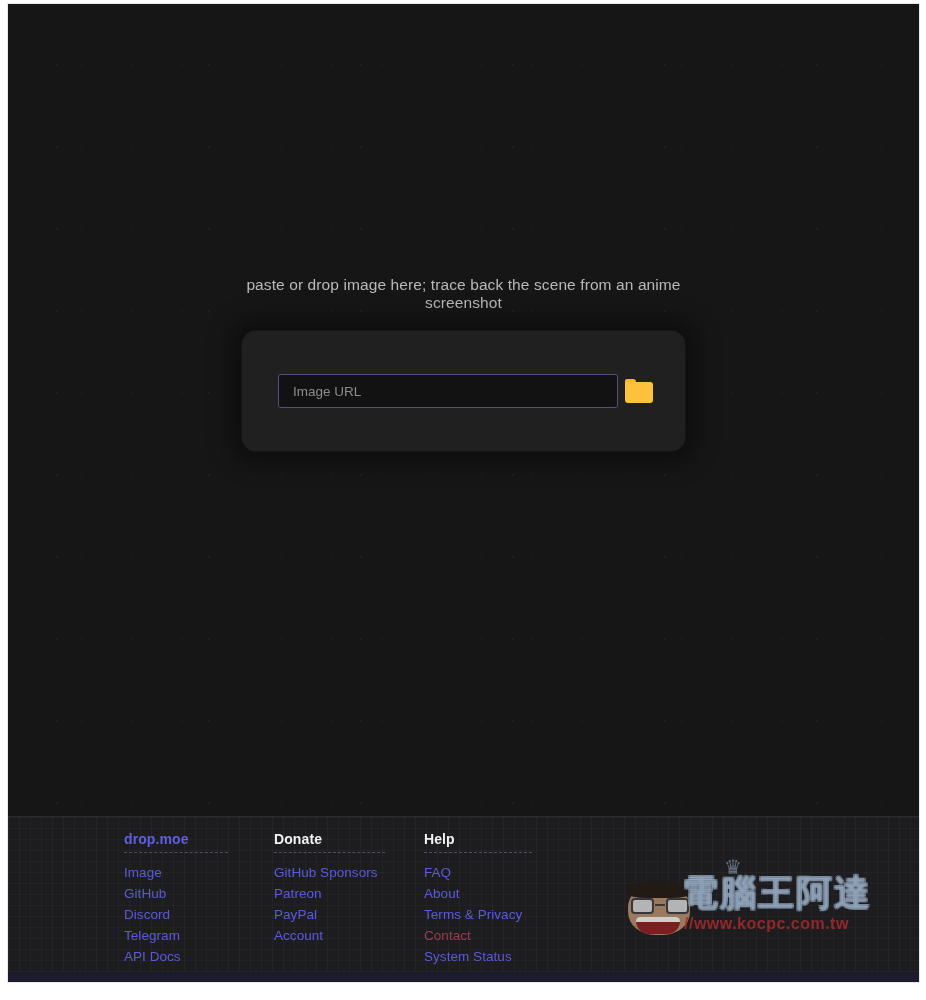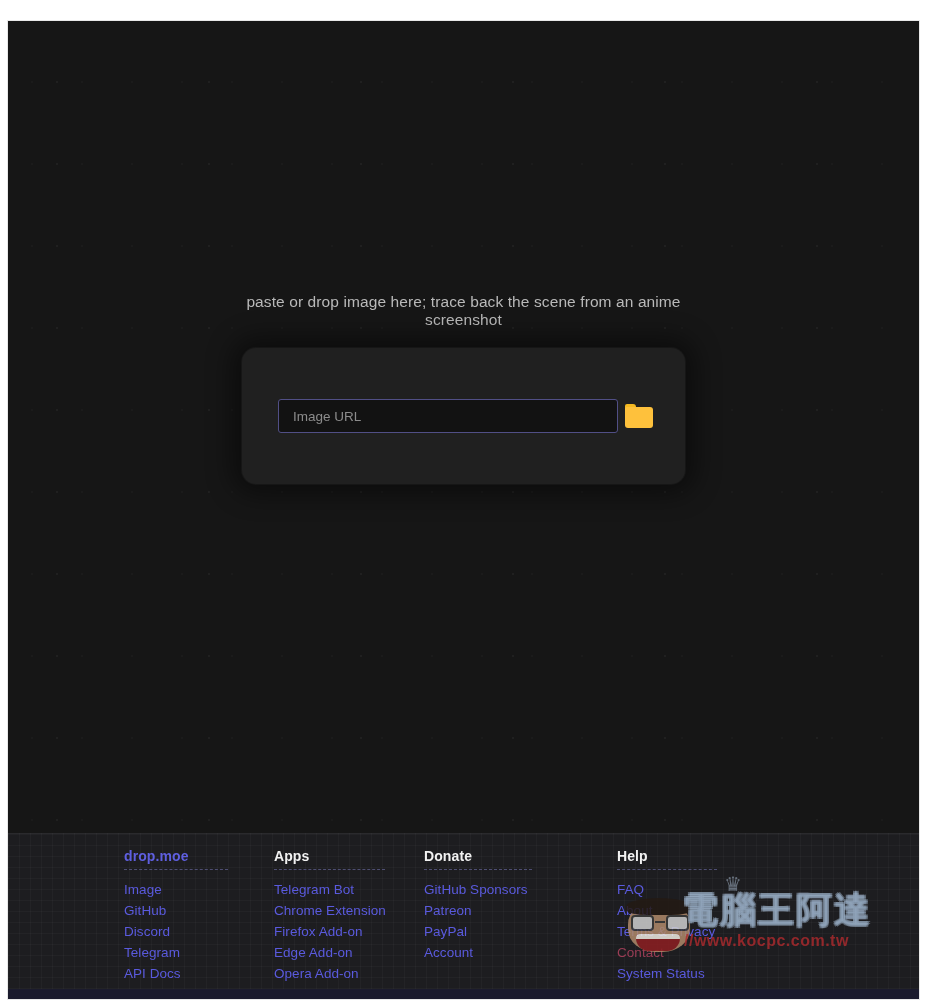--- a/index.html
+++ b/index.html
@@ -10,21 +10,21 @@
     width: 926px;
     height: 1000px;
     overflow: hidden;
     font-family: "Liberation Sans", sans-serif;
   }
 
   
   #page-frame {
     position: absolute;
     left: 8px;
-    top: 21px;
+    top: 4px;
     width: 911px;
     height: 978px;
     background: #151515;
     overflow: hidden;
     box-shadow: 0 0 0 1px #e8e8e8;
   }
 
   
   #canvas {
     position: absolute;
@@ -54,21 +54,21 @@
     line-height: 17.5px;
     letter-spacing: 0.1px;
     width: 440px;
     margin: 0 auto 20px auto;
     font-weight: 400;
   }
 
   #dropzone {
     position: relative;
     width: 443px;
-    height: 136px;
+    height: 120px;
     margin: 0 auto;
     border-radius: 14px;
     background: #202020;
     box-shadow:
       0 0 0 1px rgba(255,255,255,0.035),
       0 0 26px 10px rgba(0,0,0,0.45);
     display: flex;
     align-items: center;
     justify-content: center;
   }
@@ -318,28 +318,20 @@
 
         <div class="fcol">
           <div class="fcol-head link-head">drop.moe</div>
           <a class="flink" href="#">Image</a>
           <a class="flink" href="#">GitHub</a>
           <a class="flink" href="#">Discord</a>
           <a class="flink" href="#">Telegram</a>
           <a class="flink" href="#">API Docs</a>
         </div>
 
-        <div class="fcol">
-          <div class="fcol-head">Apps</div>
-          <a class="flink" href="#">Telegram Bot</a>
-          <a class="flink" href="#">Chrome Extension</a>
-          <a class="flink" href="#">Firefox Add-on</a>
-          <a class="flink" href="#">Edge Add-on</a>
-          <a class="flink" href="#">Opera Add-on</a>
-        </div>
 
         <div class="fcol">
           <div class="fcol-head">Donate</div>
           <a class="flink" href="#">GitHub Sponsors</a>
           <a class="flink" href="#">Patreon</a>
           <a class="flink" href="#">PayPal</a>
           <a class="flink" href="#">Account</a>
         </div>
 
         <div class="fcol">

